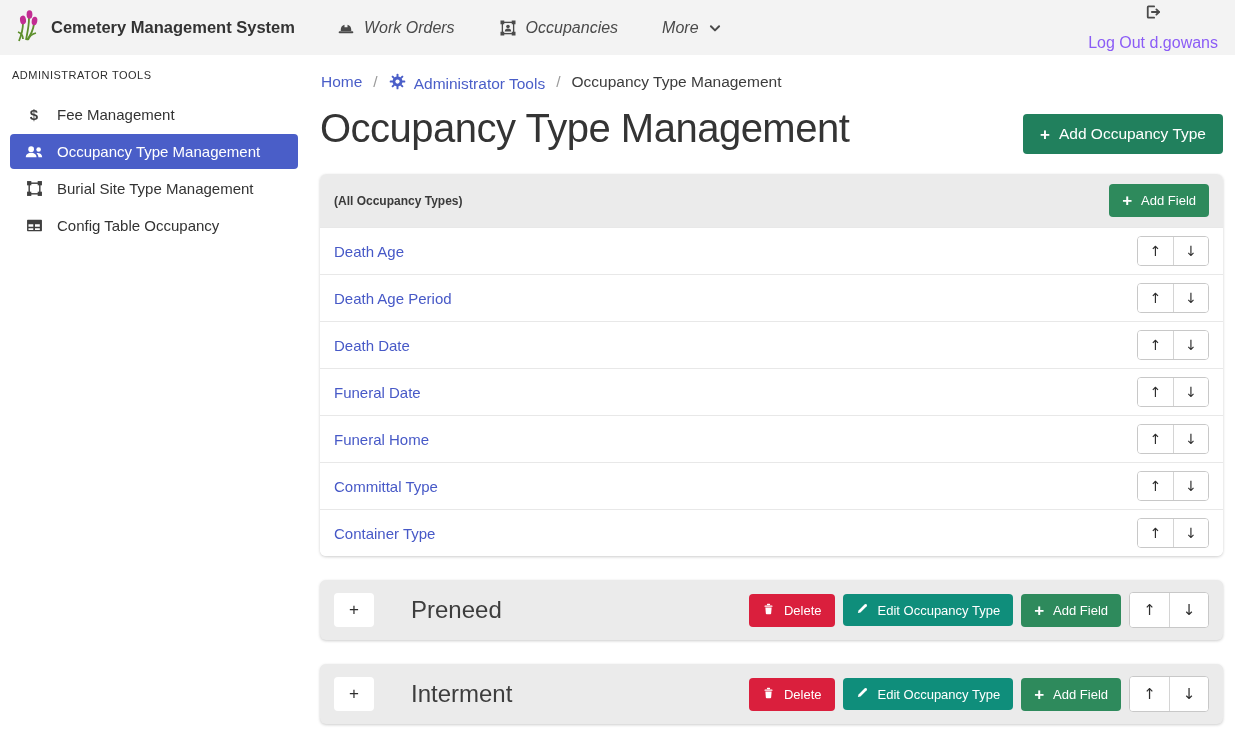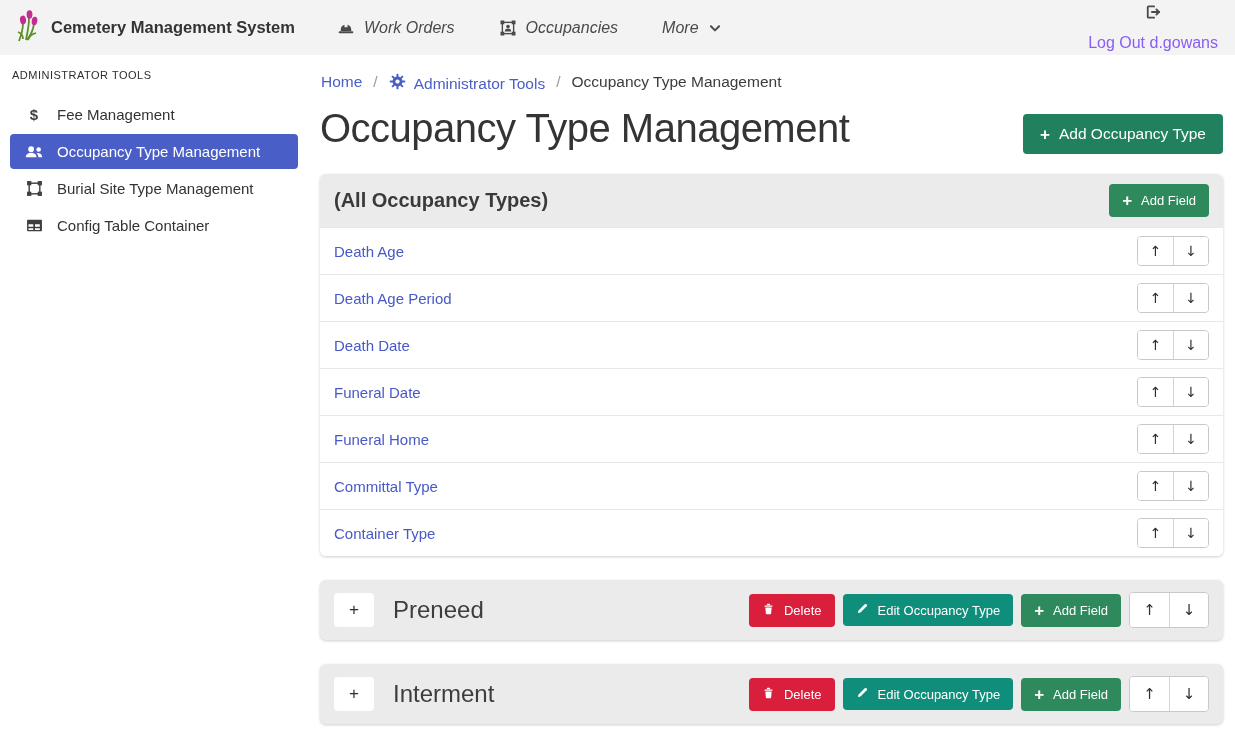--- a/index.html
+++ b/index.html
@@ -54,40 +54,40 @@
   .btn-green  { background:#2e8a5c; }
   .btn-teal   { background:#0f8e7b; }
   .btn-danger { background:#da1f3d; }
   .btn-sm { font-size:13px; padding:8px 13px; }
 
   
   .card { border-radius:6px; box-shadow:0 1px 3px rgba(0,0,0,.2);
     margin-bottom:24px; overflow:hidden; background:#fff; }
   .card-header { background:#ebebeb; padding:10px 14px; height:53px;
     display:flex; align-items:center; justify-content:space-between; }
-  .card-title { font-size:20px; font-weight:700; color:#3a3a3a; }
+  .card-title { font-size:12px; font-weight:700; color:#3a3a3a; }
   .field-row { height:47px; padding:0 14px; border-top:1px solid #e8e8e8;
     display:flex; align-items:center; justify-content:space-between;
     background:#fff; }
   .field-link { font-size:15px; font-weight:400; color:#4759c7;
     text-decoration:none; cursor:pointer; }
   .btn-group { display:inline-flex; border:1px solid #c8c8c8; border-radius:4px;
     overflow:hidden; background:#fff; }
   .btn-arrow { width:35px; height:28px; background:#fff; border:none;
     color:#2e2e2e; font-size:14px; cursor:pointer;
     font-family:"DejaVu Sans",sans-serif; }
   .btn-arrow + .btn-arrow { border-left:1px solid #d4d4d4; }
 
   
   .type-bar { background:#ebebeb; border-radius:6px;
     box-shadow:0 1px 3px rgba(0,0,0,.2); height:60px; padding:0 14px;
     display:flex; align-items:center; margin-bottom:24px; }
   .expand-btn { width:40px; height:34px; background:#fff; border:none;
     border-radius:4px; font-size:17px; color:#2e2e2e; cursor:pointer; }
-  .type-title { font-size:24px; color:#3d3d3d; margin-left:19px; }
+  .type-title { font-size:24px; color:#3d3d3d; margin-left:37px; }
   .bar-actions { margin-left:auto; display:flex; align-items:center; gap:8px; }
   .bar-group .btn-arrow { width:39px; height:34px; font-size:15px; }
   .icon-svg { display:block; }
 </style>
 </head>
 <body>
 
 <header class="navbar">
   <div class="brand">
     <span class="icon-svg">
@@ -193,21 +193,21 @@
       </span>
       <span>Burial Site Type Management</span>
     </div>
 
     <div class="side-item">
       <span class="icon">
         <svg width="17" height="17" viewBox="0 0 24 24" fill="currentColor">
           <path d="M2.5 4h19a1 1 0 0 1 1 1v14a1 1 0 0 1-1 1h-19a1 1 0 0 1-1-1V5a1 1 0 0 1 1-1Zm1 6.2v3.4h6.8v-3.4Zm9.2 0v3.4h6.8v-3.4Zm-9.2 5.8v2.5h6.8V16Zm9.2 0v2.5h6.8V16Z"></path>
         </svg>
       </span>
-      <span>Config Table Container</span>
+      <span>Config Table Occupancy</span>
     </div>
 
   </aside>
 
   <main>
 
     <nav class="breadcrumb">
       <a>Home</a>
       <span class="sep">/</span>
       <a>

